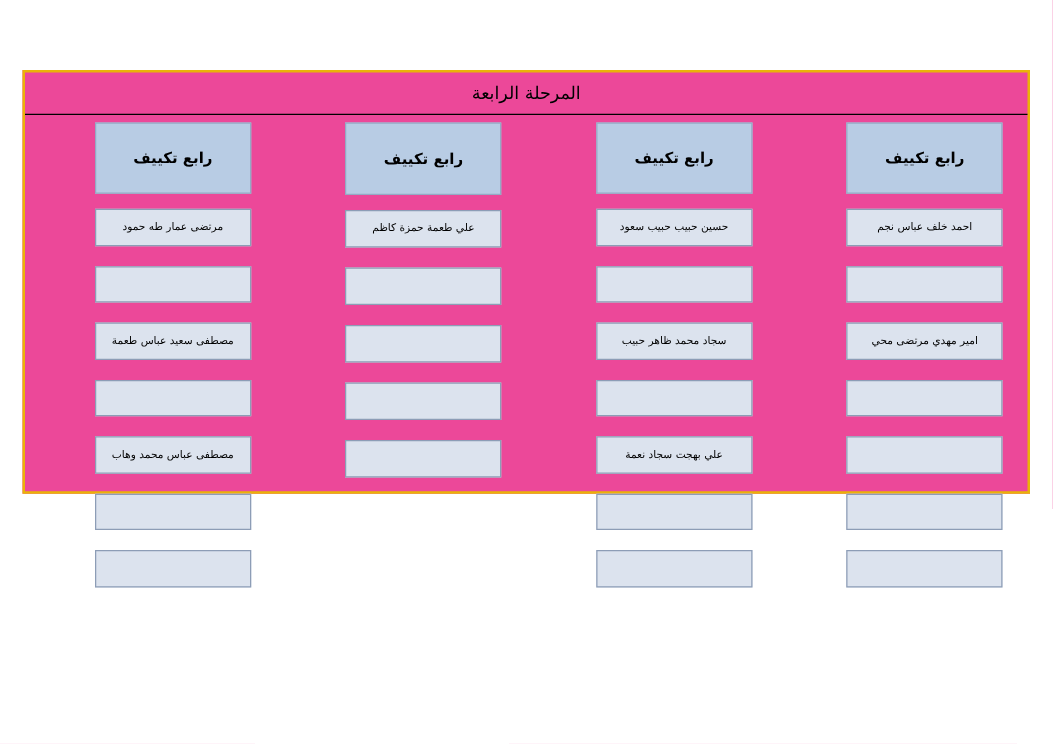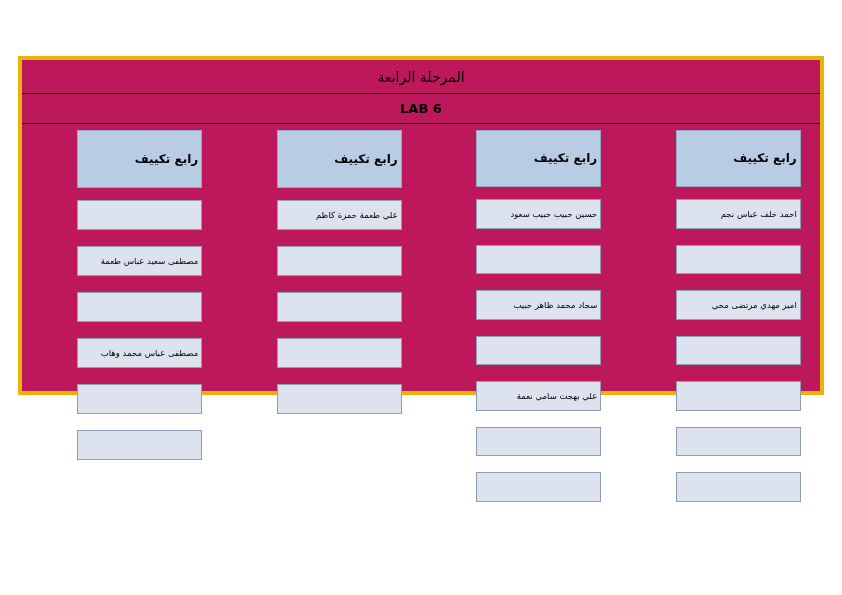--- a/index.html
+++ b/index.html
@@ -18,23 +18,23 @@
     width: 842px;
     height: 595px;
     box-sizing: border-box;
   }
   .sheet {
     position: absolute;
     left: 18px;
     top: 56px;
     width: 806px;
     height: 339px;
-    border: 4px solid #eab308;
-    box-sizing: border-box;
-    background: #be185d;
+    border: 2px solid #eab308;
+    box-sizing: border-box;
+    background: #ec4899;
   }
   .title-row {
     height: 34px;
     border-bottom: 1px solid #000000;
     display: flex;
     align-items: center;
     justify-content: center;
     box-sizing: border-box;
   }
   .title-row .title-text {
@@ -73,21 +73,21 @@
   }
   .cell {
     width: 125px;
     height: 30px;
     margin-bottom: 16px;
     border: 1px solid #8d9db6;
     background: #dce3ee;
     box-sizing: border-box;
     display: flex;
     align-items: center;
-    justify-content: flex-start;
+    justify-content: center;
     direction: rtl;
     margin-left: 36px;
   }
   .cell.header {
     height: 58px;
     background: #b8cce4;
     border: 1px solid #95a9c4;
     margin-bottom: 12px;
   }
   .cell.header .cell-text {
@@ -111,23 +111,20 @@
 </head>
 <body>
 
 <div class="page">
   <div class="sheet">
 
     <div class="title-row">
       <span class="title-text">المرحلة الرابعة</span>
     </div>
 
-    <div class="lab-row">
-      <span class="lab-text">LAB 6</span>
-    </div>
 
     <div class="grid">
 
       <div class="column">
         <div class="cell header">
           <span class="cell-text">رابع تكييف</span>
         </div>
         <div class="cell">
             <span class="cell-text">احمد خلف عباس نجم</span>
           </div>
@@ -161,21 +158,21 @@
         <div class="cell empty">
             <span class="cell-text"></span>
           </div>
         <div class="cell">
             <span class="cell-text">سجاد محمد ظاهر حبيب</span>
           </div>
         <div class="cell empty">
             <span class="cell-text"></span>
           </div>
         <div class="cell">
-            <span class="cell-text">علي بهجت سامي نعمة</span>
+            <span class="cell-text">علي بهجت سجاد نعمة</span>
           </div>
         <div class="cell empty">
             <span class="cell-text"></span>
           </div>
         <div class="cell empty">
             <span class="cell-text"></span>
           </div>
       </div>
 
       <div class="column">
@@ -196,20 +193,23 @@
           </div>
         <div class="cell empty">
             <span class="cell-text"></span>
           </div>
       </div>
 
       <div class="column">
         <div class="cell header">
           <span class="cell-text">رابع تكييف</span>
         </div>
+        <div class="cell">
+            <span class="cell-text">مرتضى عمار طه حمود</span>
+          </div>
         <div class="cell empty">
             <span class="cell-text"></span>
           </div>
         <div class="cell">
             <span class="cell-text">مصطفى سعيد عباس طعمة</span>
           </div>
         <div class="cell empty">
             <span class="cell-text"></span>
           </div>
         <div class="cell">

